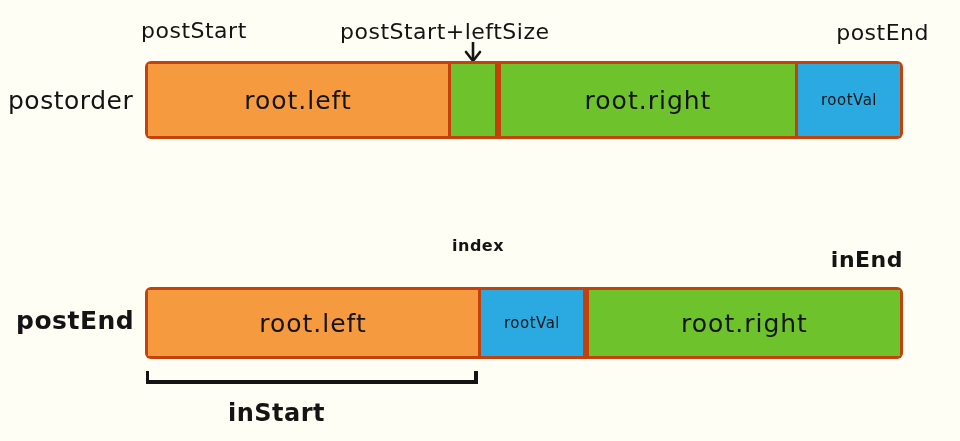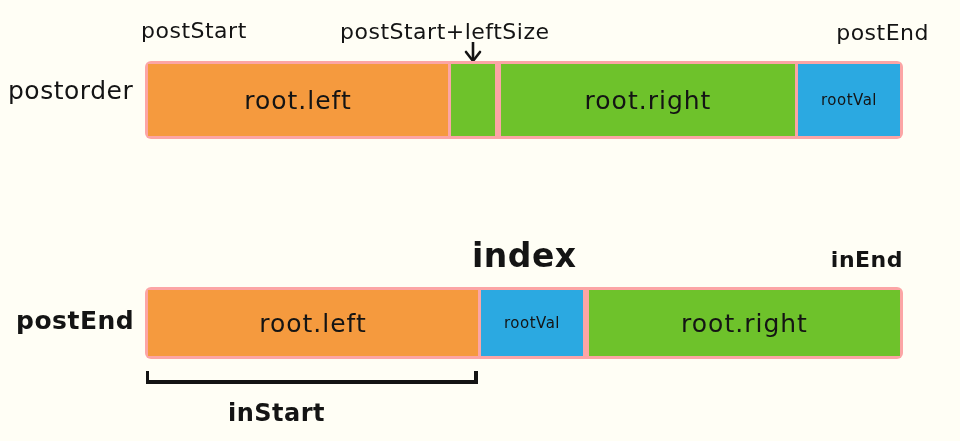--- a/index.html
+++ b/index.html
@@ -31,21 +31,21 @@
     font-size: 22px;
     letter-spacing: 0.5px;
     white-space: nowrap;
   }
   .ptr-label.bold { font-weight: 700; }
   .t-center { text-align: left; }
   .t-right  { text-align: right; }
 
   
   .bar {
-    background: #fca5a5;
+    background: #c2410c;
     border-radius: 6px;
     overflow: hidden;
   }
   .seg {
     position: absolute;
     top: 3px;
     height: calc(100% - 6px);
     display: flex;
     align-items: center;
     justify-content: center;
@@ -67,21 +67,21 @@
     height: 13px;
   }
 
   .arrow-icon { display: block; }
 </style>
 </head>
 <body>
 
 <div class="canvas">
 
-  <div class="abs row-title" style="left:8px; top:76px;">postorder</div>
+  <div class="abs row-title" style="left:8px; top:86px;">postorder</div>
 
   <div class="abs ptr-label" style="left:141px; top:18px;">postStart</div>
 
   <div class="abs ptr-label t-center" style="left:340px; top:19px; width:250px;">postStart+leftSize</div>
 
   <svg class="abs arrow-icon" style="left:462px; top:41px;" width="22" height="22" viewBox="0 0 22 22">
     <line x1="11" y1="1" x2="11" y2="18" stroke="#141414" stroke-width="2.6"></line>
     <path d="M4 11 L11 20 L18 11" fill="none" stroke="#141414" stroke-width="2.6" stroke-linejoin="round" stroke-linecap="round"></path>
   </svg>
 
@@ -91,21 +91,21 @@
     <div class="seg c-orange" style="left:3px; width:300px;">root.left</div>
     <div class="seg c-green" style="left:306px; width:44px;"></div>
 
     <div class="seg c-green" style="left:356px; width:294px;">root.right</div>
     <div class="seg c-blue small-text" style="left:653px; width:102px;">rootVal</div>
   </div>
 
   <div class="abs row-title bold" style="left:16px; top:306px;">postEnd</div>
 
 
-  <div class="abs ptr-label bold t-center" style="left:472px; top:236px; width:120px; font-size:33px;">index</div>
+  <div class="abs ptr-label bold t-center" style="left:452px; top:236px; width:120px; font-size:16px;">index</div>
 
   <div class="abs ptr-label bold t-right" style="left:763px; top:247px; width:140px;">inEnd</div>
 
   <div class="abs bar" style="left:145px; top:287px; width:758px; height:72px;">
     <div class="seg c-orange" style="left:3px; width:330px;">root.left</div>
     <div class="seg c-blue small-text" style="left:336px; width:102px;">rootVal</div>
     <div class="seg c-green" style="left:444px; width:311px;">root.right</div>
   </div>
 
   <div class="abs bracket" style="left:146px; top:371px; width:332px;"></div>

